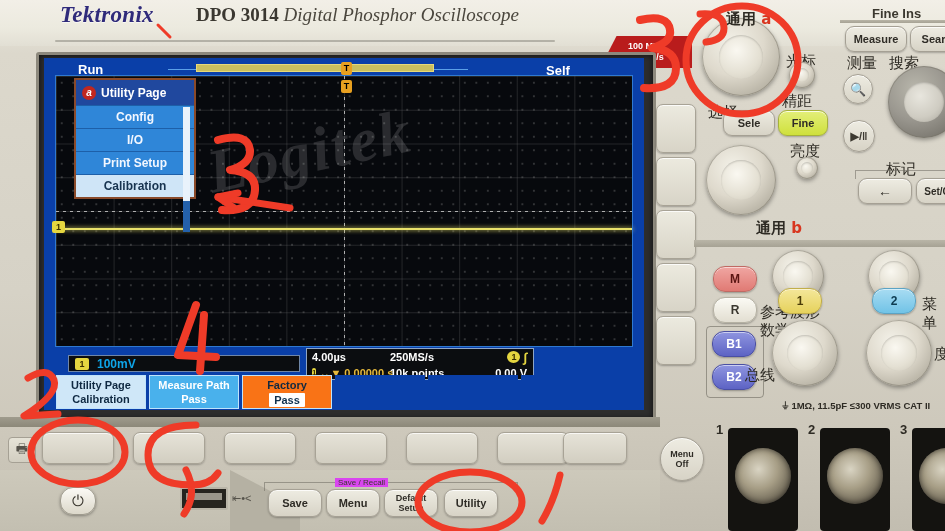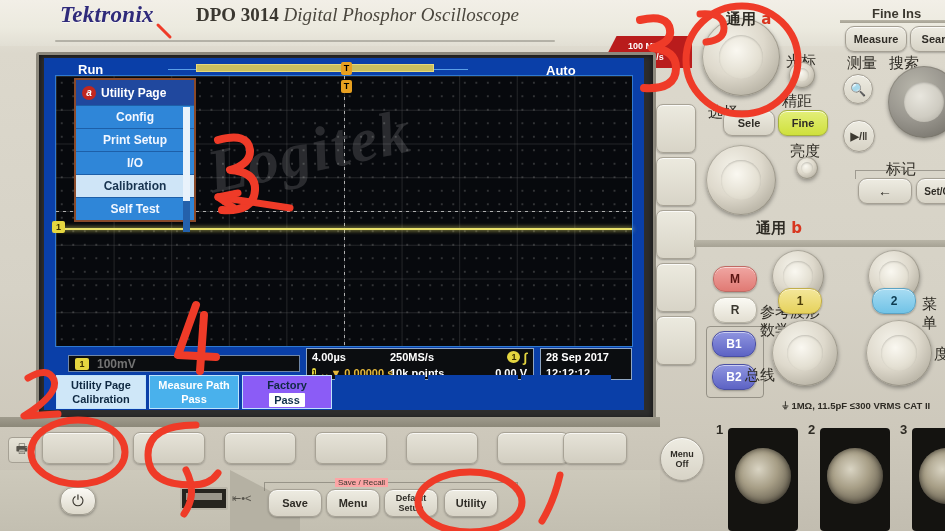--- a/index.html
+++ b/index.html
@@ -79,41 +79,41 @@
   .mi.sel{background:#cfe5f7;color:#17334f;}
   .scrollbar{position:absolute;right:4px;top:27px;width:7px;height:125px;background:#2461ab;}
   .scrollthumb{position:absolute;right:4px;top:27px;width:7px;height:94px;background:#e9f2fb;}
 
   
   .ch-readout{position:absolute;left:68px;top:355px;width:232px;height:17px;
     background:#0b0d10;border:1px solid #6f86a8;display:flex;align-items:center;gap:8px;
     padding-left:6px;box-sizing:border-box;}
   .ch-badge{width:14px;height:12px;background:#e5d640;color:#3a3000;font-size:9px;font-weight:bold;
     text-align:center;line-height:12px;border-radius:2px;}
-  .ch-readout .v{color:#737373;font-size:12px;font-weight:bold;}
+  .ch-readout .v{color:#0ea5e9;font-size:12px;font-weight:bold;}
 
   .status-box{position:absolute;left:306px;top:348px;width:228px;height:32px;
     background:#0b0d10;border:1px solid #8fa6c4;box-sizing:border-box;
     display:grid;grid-template-columns:78px 84px 1fr;grid-template-rows:16px 16px;
     align-items:center;padding-left:5px;}
   .status-box div{font-size:11px;font-weight:bold;color:#fff;white-space:nowrap;}
   .status-box .amber{color:#e5b93c;}
   .status-box .tb{display:flex;align-items:center;gap:3px;}
   .mini-badge{display:inline-block;width:11px;height:10px;background:#e5d640;color:#3a3000;
     font-size:8px;font-weight:bold;text-align:center;line-height:10px;border-radius:2px;}
   .trig-yellow-dot{width:13px;height:12px;background:#e5d640;border-radius:50%;
     color:#3a3000;font-size:9px;font-weight:bold;text-align:center;line-height:12px;}
 
   .date-box{position:absolute;left:540px;top:348px;width:92px;height:32px;
     background:#0b0d10;border:1px solid #8fa6c4;box-sizing:border-box;padding-left:5px;}
   .date-box div{font-size:11px;font-weight:bold;color:#fff;line-height:16px;}
 
   
   .softkeys{position:absolute;left:56px;top:375px;width:576px;height:34px;display:flex;gap:3px;}
-  .sk{width:90px;height:34px;background:#8b5cf6;border:1px solid #bfe3fb;box-sizing:border-box;
+  .sk{width:90px;height:34px;background:#f97316;border:1px solid #bfe3fb;box-sizing:border-box;
     text-align:center;color:#0f2942;font-size:11px;font-weight:bold;padding-top:2px;line-height:14px;}
   .sk.light{background:#cfe7f8;}
   .sk .p{display:inline-block;background:#fff;color:#10304d;padding:0 5px;border-radius:1px;}
   .sk.mid{background:#49b1ec;color:#fff;}
 
   
   .sbtn{position:absolute;width:38px;height:47px;border-radius:7px;
     background:linear-gradient(180deg,#eceadf,#d8d4c7);border:1px solid #a8a396;
     box-shadow:0 1px 2px rgba(0,0,0,.28), inset 0 1px 0 rgba(255,255,255,.8);}
   .bbtn{position:absolute;width:70px;height:30px;border-radius:7px;
@@ -206,37 +206,36 @@
     <div class="grid-dots"></div>
     <div class="grid-major"></div>
     <div class="cross-v"></div>
     <div class="cross-h"></div>
     <div class="trace"></div>
     <div class="wm" style="left:150px;top:40px;">Logitek</div>
   </div>
   <div class="grat-bdr"></div>
 
   <div class="run-label">Run</div>
-  <div class="auto-label">Auto</div>
+  <div class="auto-label">Self</div>
   <div class="reclen-line"></div>
   <div class="reclen-bar"></div>
   <div class="tmark a">T</div>
   <div class="tmark b">T</div>
   <div class="ch-left-mark">1</div>
 
   <div class="menu">
     <div class="menu-title">
       <span class="dot">a</span>
       <span>Utility Page</span>
     </div>
     <div class="mi">Config</div>
+    <div class="mi">I/O</div>
     <div class="mi">Print Setup</div>
-    <div class="mi">I/O</div>
     <div class="mi sel">Calibration</div>
-    <div class="mi">Self Test</div>
     <div class="scrollbar"></div>
     <div class="scrollthumb"></div>
   </div>
 
   <div class="ch-readout">
     <span class="ch-badge">1</span>
     <span class="v">100mV</span>
   </div>
 
   <div class="status-box">
@@ -248,24 +247,20 @@
     </div>
     <div class="tb amber">
       <span class="mini-badge">1</span>
       <span>↔▼</span>
       <span>0.00000 s</span>
     </div>
     <div>10k points</div>
     <div style="text-align:right;padding-right:6px;">0.00 V</div>
   </div>
 
-  <div class="date-box">
-    <div>28 Sep  2017</div>
-    <div>12:12:12</div>
-  </div>
 
   <div class="softkeys">
     <div class="sk light">
       <div>Utility Page</div>
       <div>Calibration</div>
     </div>
     <div class="sk mid">
       <div>Measure Path</div>
       <div>Pass</div>
     </div>
@@ -304,21 +299,21 @@
 
   <div class="lower-plate"></div>
   <div class="diag"></div>
   <div class="powerbtn">
     <span style="font-size:15px;color:#3a372f;">⏻</span>
   </div>
   <div class="usb"></div>
   <div style="position:absolute;left:232px;top:492px;font-size:11px;color:#55524a;">⇤•&lt;</div>
 
   <div class="grp-line" style="left:264px;top:482px;width:252px;"></div>
-  <div class="grp-title" style="left:335px;top:478px;background:#fca5a5;">Save / Recall</div>
+  <div class="grp-title" style="left:335px;top:478px;background:#d946ef;">Save / Recall</div>
   <div class="rbtn" style="left:268px;top:489px;width:52px;height:26px;">Save</div>
   <div class="rbtn" style="left:326px;top:489px;width:52px;height:26px;">Menu</div>
   <div class="rbtn" style="left:384px;top:489px;width:52px;height:26px;font-size:9px;line-height:10px;flex-direction:column;">
     <span>Default</span>
     <span>Setup</span>
   </div>
   <div class="rbtn" style="left:444px;top:489px;width:52px;height:26px;">Utility</div>
 
   <div class="knob" style="left:702px;top:18px;width:78px;height:78px;"></div>
   <div class="cn" style="left:726px;top:10px;color:#2e2b24;font-weight:bold;">通用 <span style="color:#d8361f;">a</span></div>

